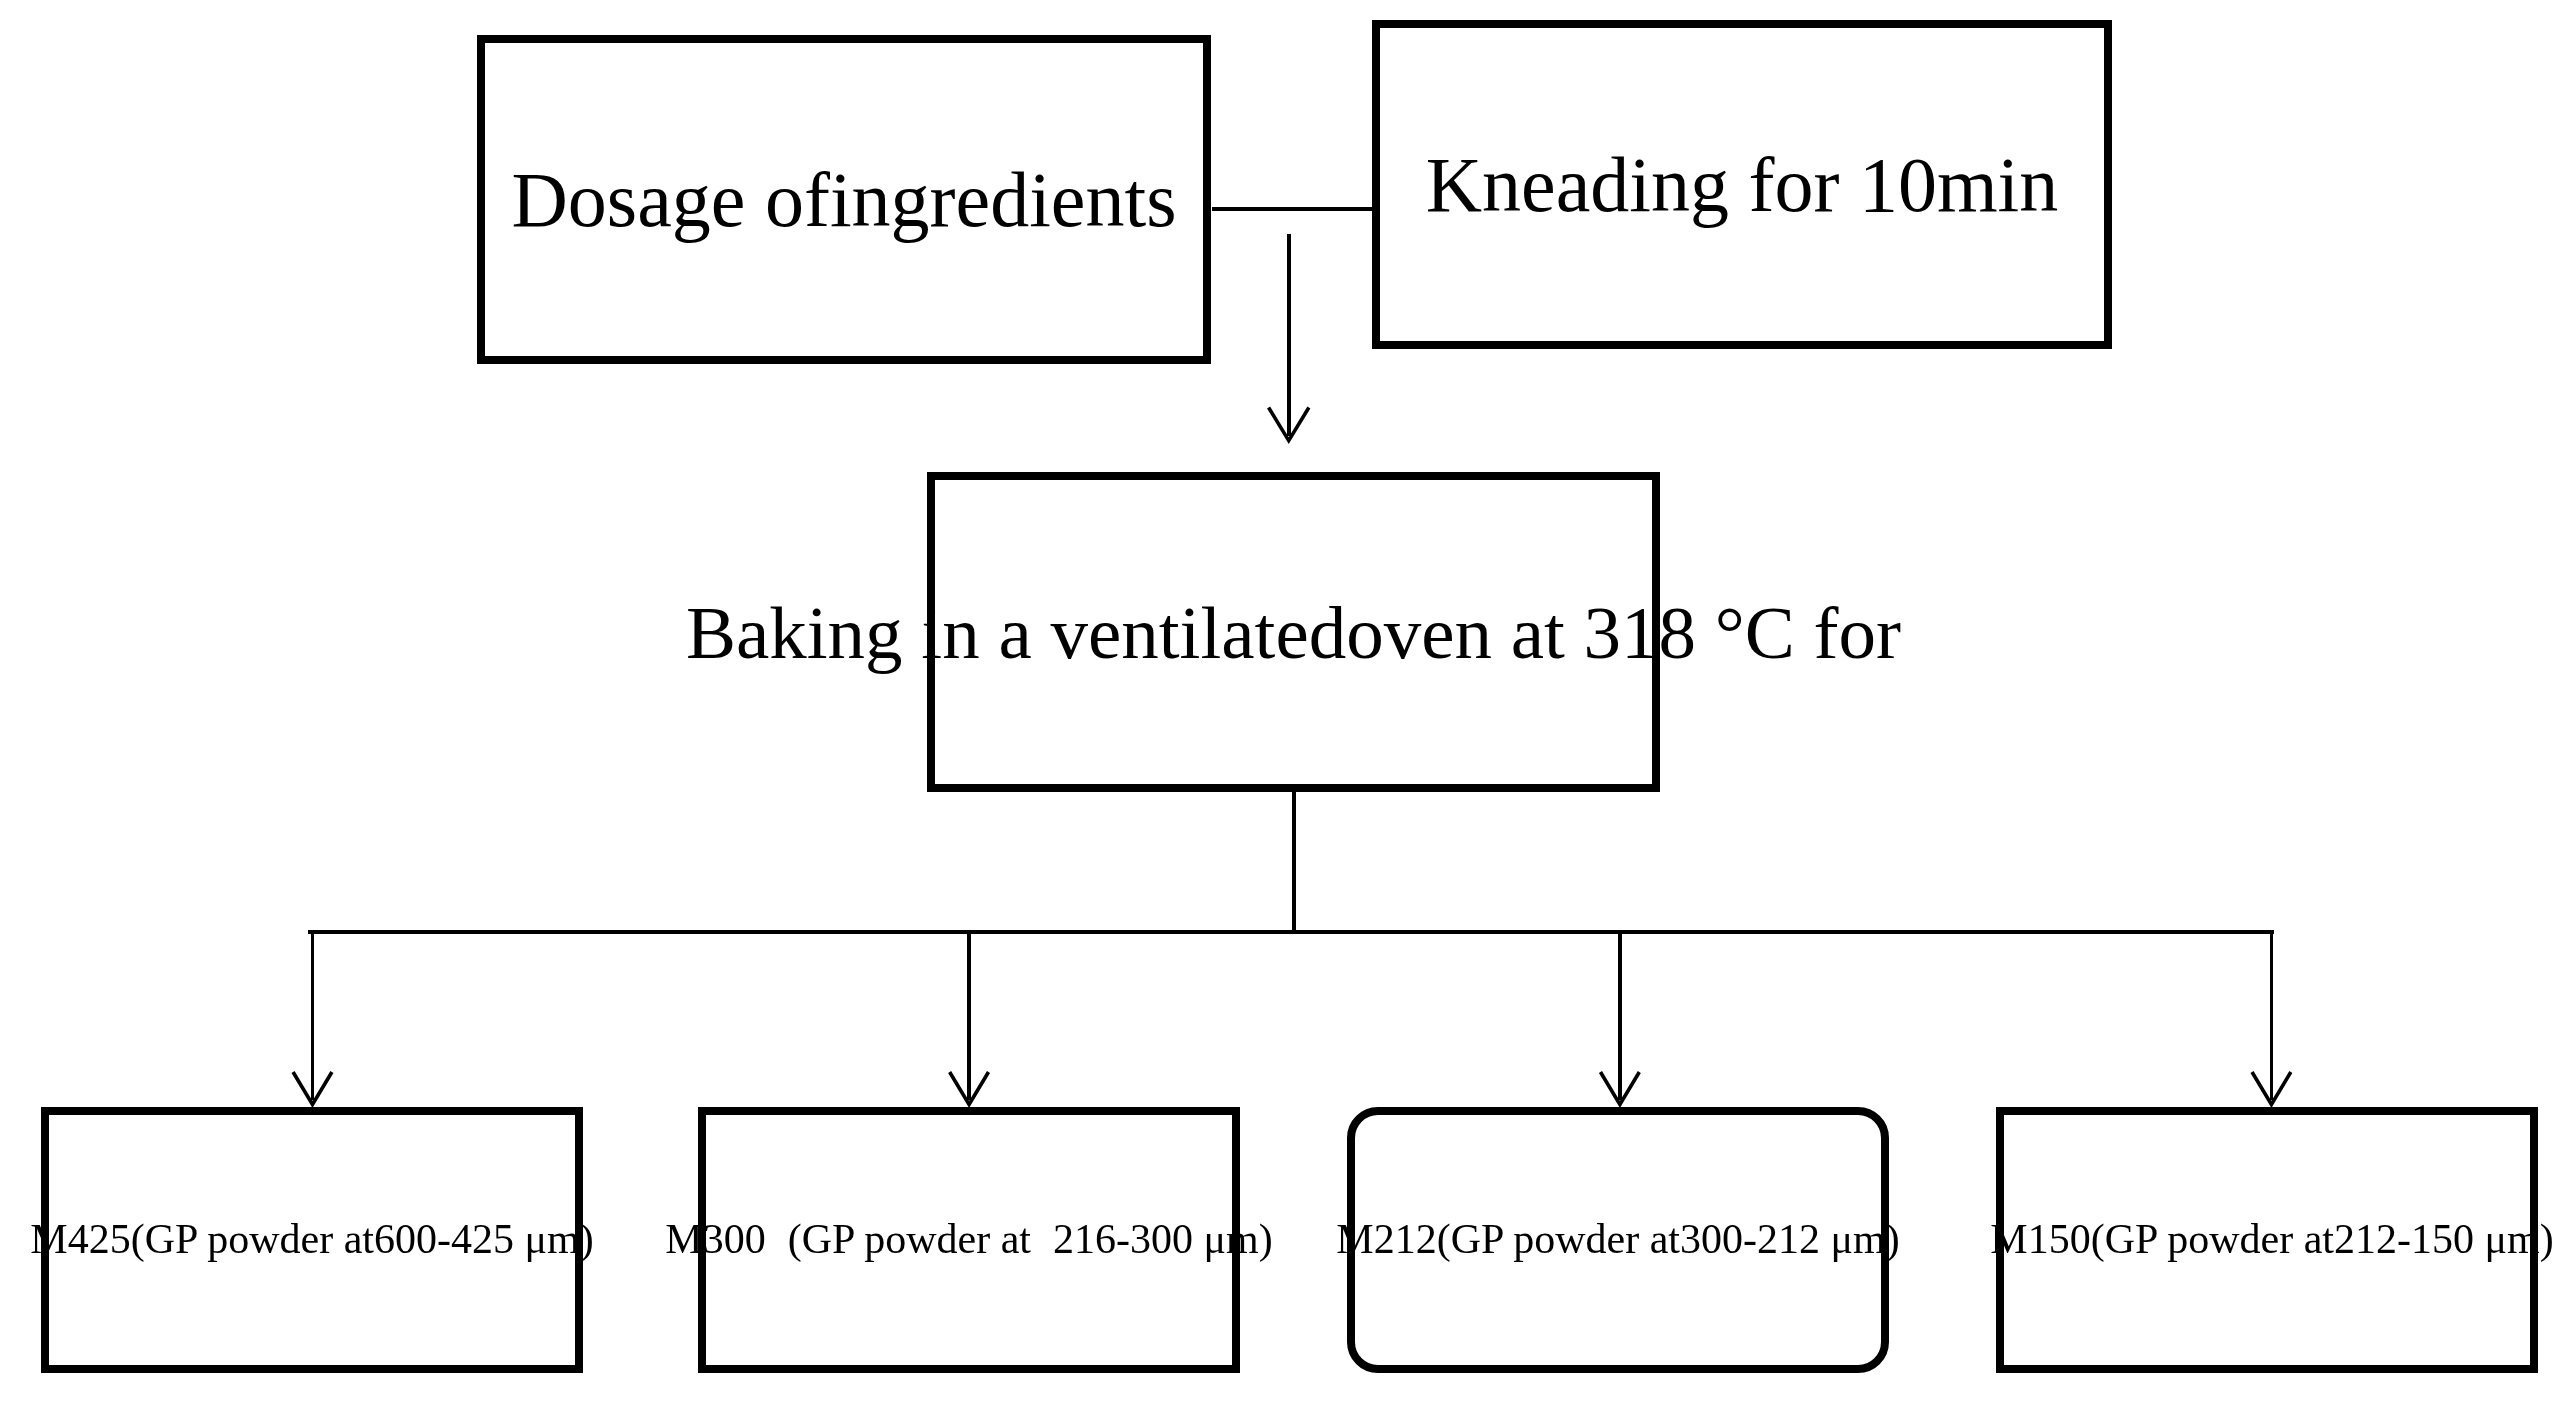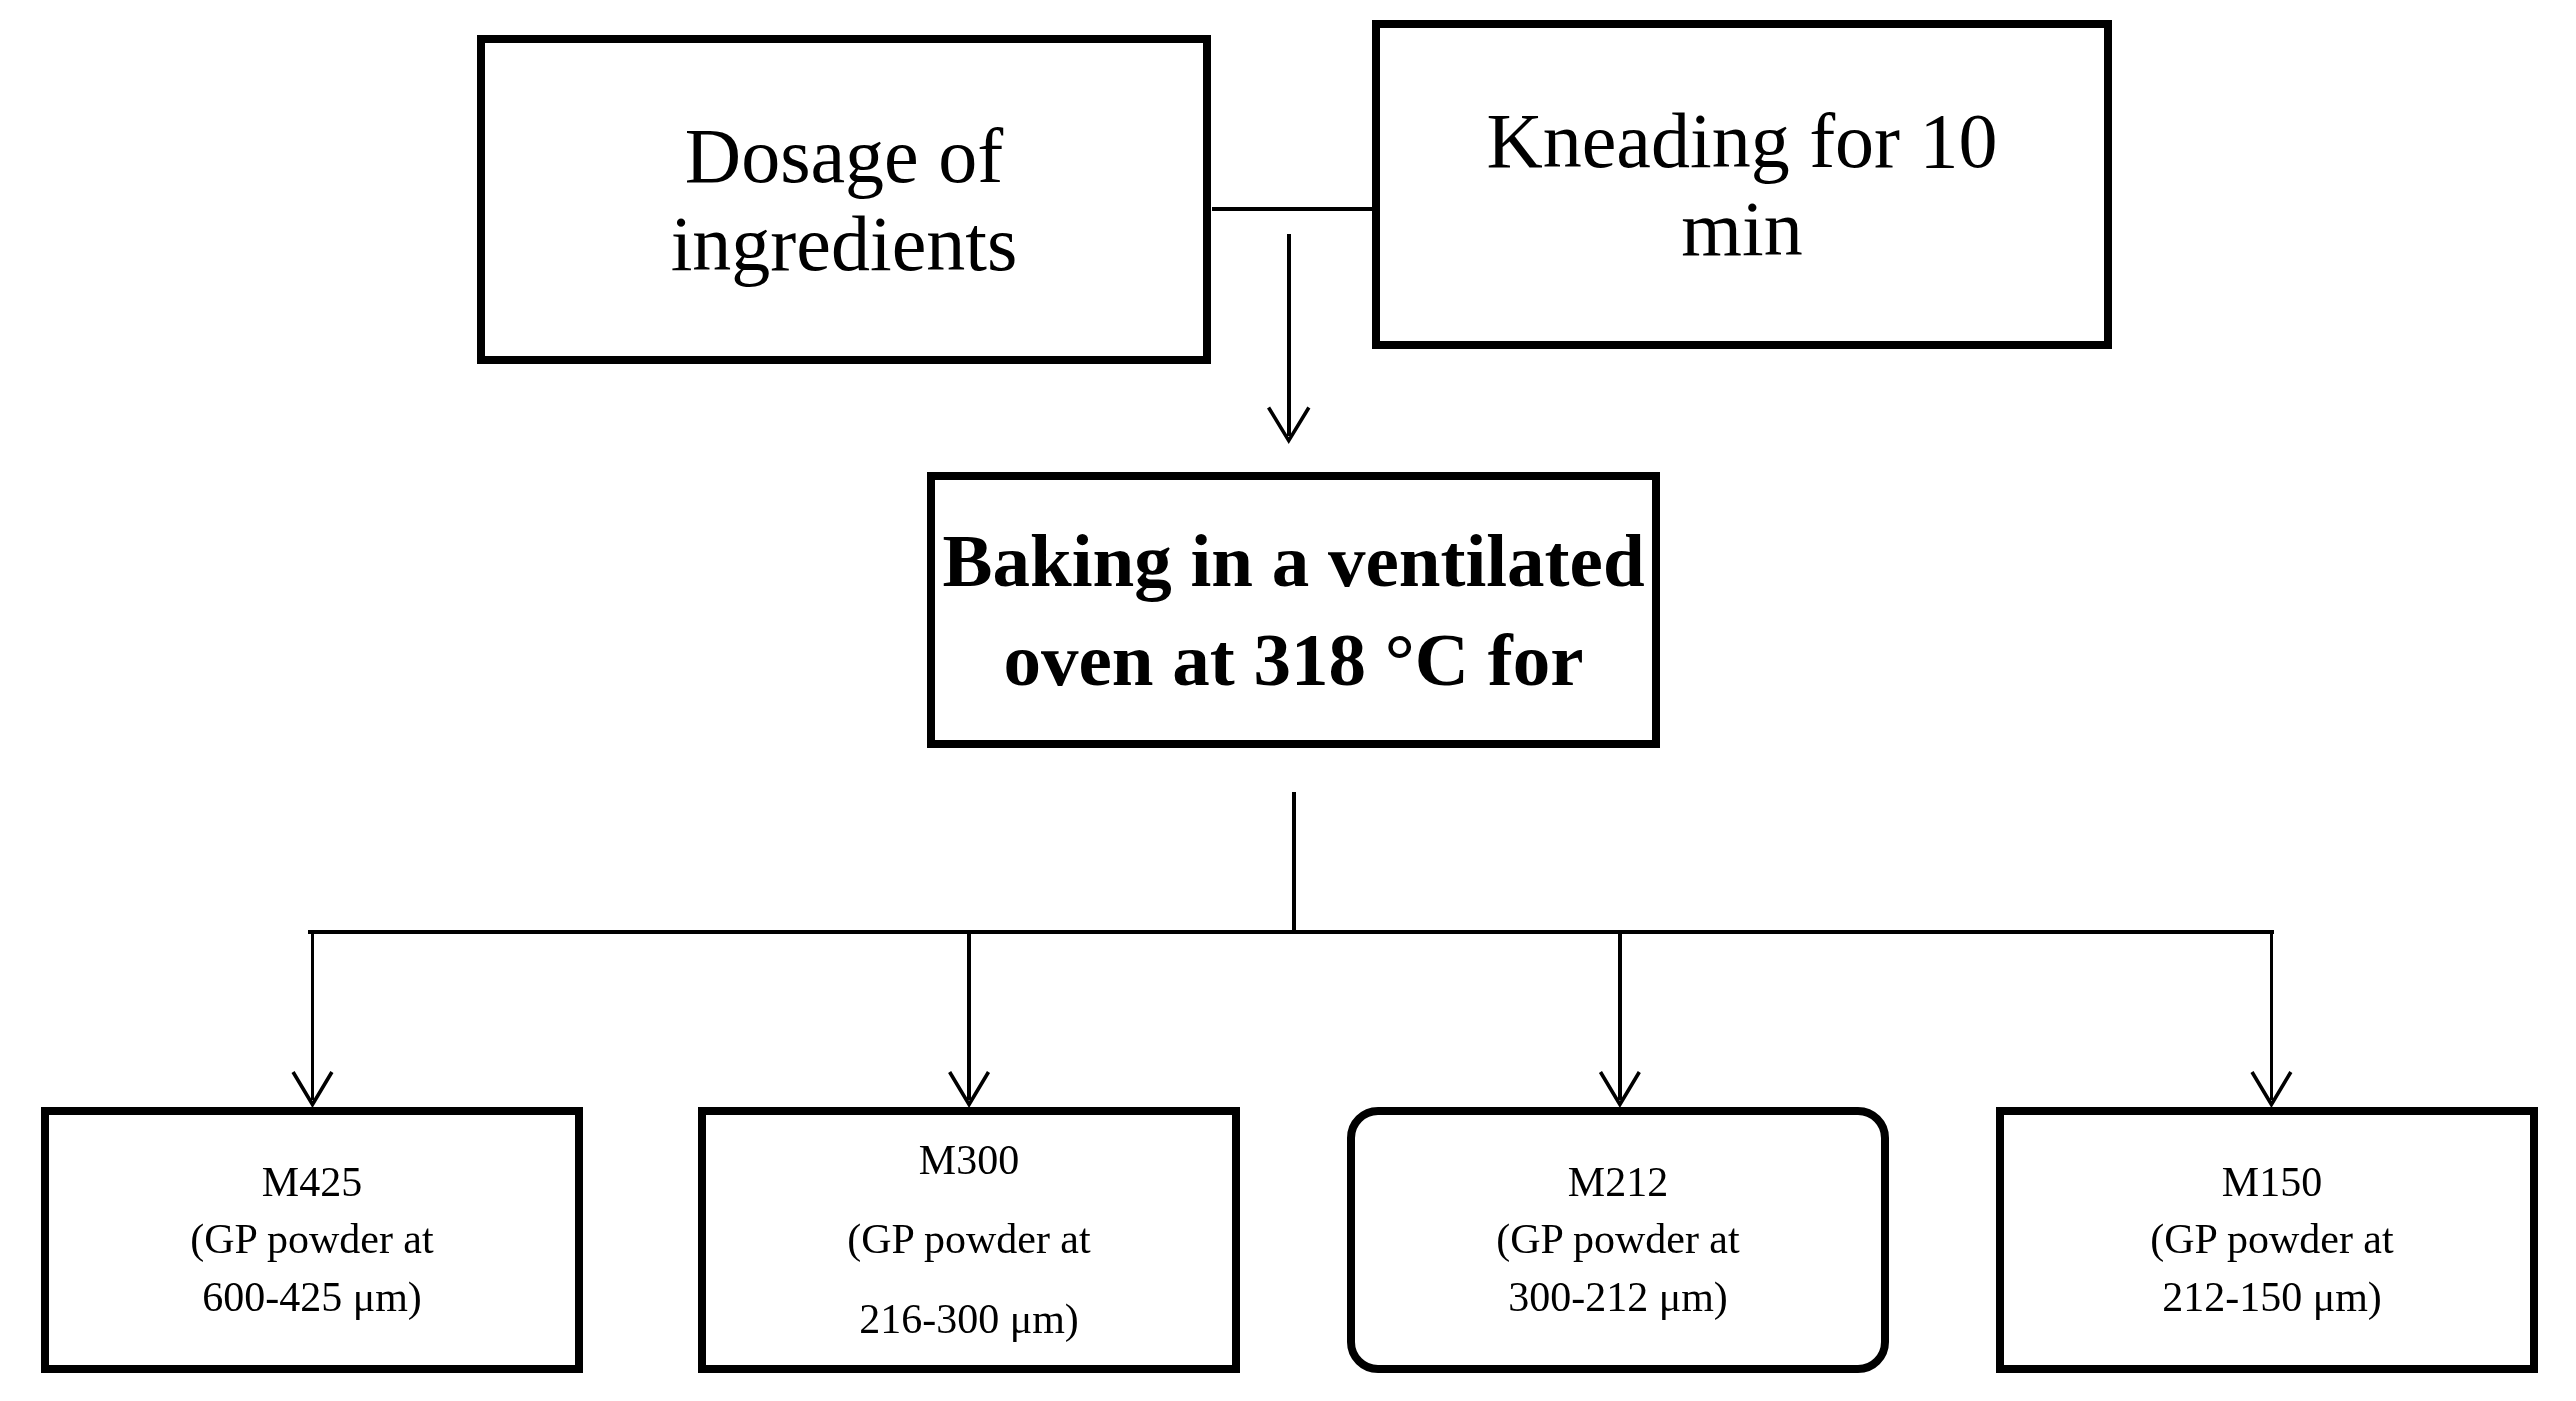--- a/index.html
+++ b/index.html
@@ -23,21 +23,21 @@
     width: 2576px;
     height: 1401px;
     pointer-events: none;
   }
   .node {
     position: absolute;
     box-sizing: border-box;
     border: 8.6px solid #000000;
     background: #ffffff;
     display: flex;
-    flex-direction: column;
+    flex-direction: row;
     align-items: center;
     justify-content: center;
     text-align: center;
   }
   .node .line {
     display: block;
     white-space: nowrap;
   }
   .top-node  { font-size: 78px; line-height: 1.12; }
   .mid-node  { font-size: 75px; line-height: 1.32; }
@@ -85,21 +85,21 @@
   <div class="node top-node" style="left:477px; top:35px; width:734px; height:329px;">
     <span class="line">Dosage of</span>
     <span class="line">ingredients</span>
   </div>
 
   <div class="node top-node" style="left:1372px; top:20px; width:740px; height:329px;">
     <span class="line">Kneading for 10</span>
     <span class="line">min</span>
   </div>
 
-  <div class="node mid-node" style="left:927px; top:472px; width:733px; height:276px;font-weight:bold;">
+  <div class="node mid-node" style="left:927px; top:472px; width:733px; height:320px;">
     <span class="line">Baking in a ventilated</span>
     <span class="line">oven at 318 °C for</span>
   </div>
 
   <div class="node bottom-node" style="left:41px; top:1107px; width:542px; height:266px;">
     <span class="line">M425</span>
     <span class="line">(GP powder at</span>
     <span class="line">600-425 μm)</span>
   </div>
 

